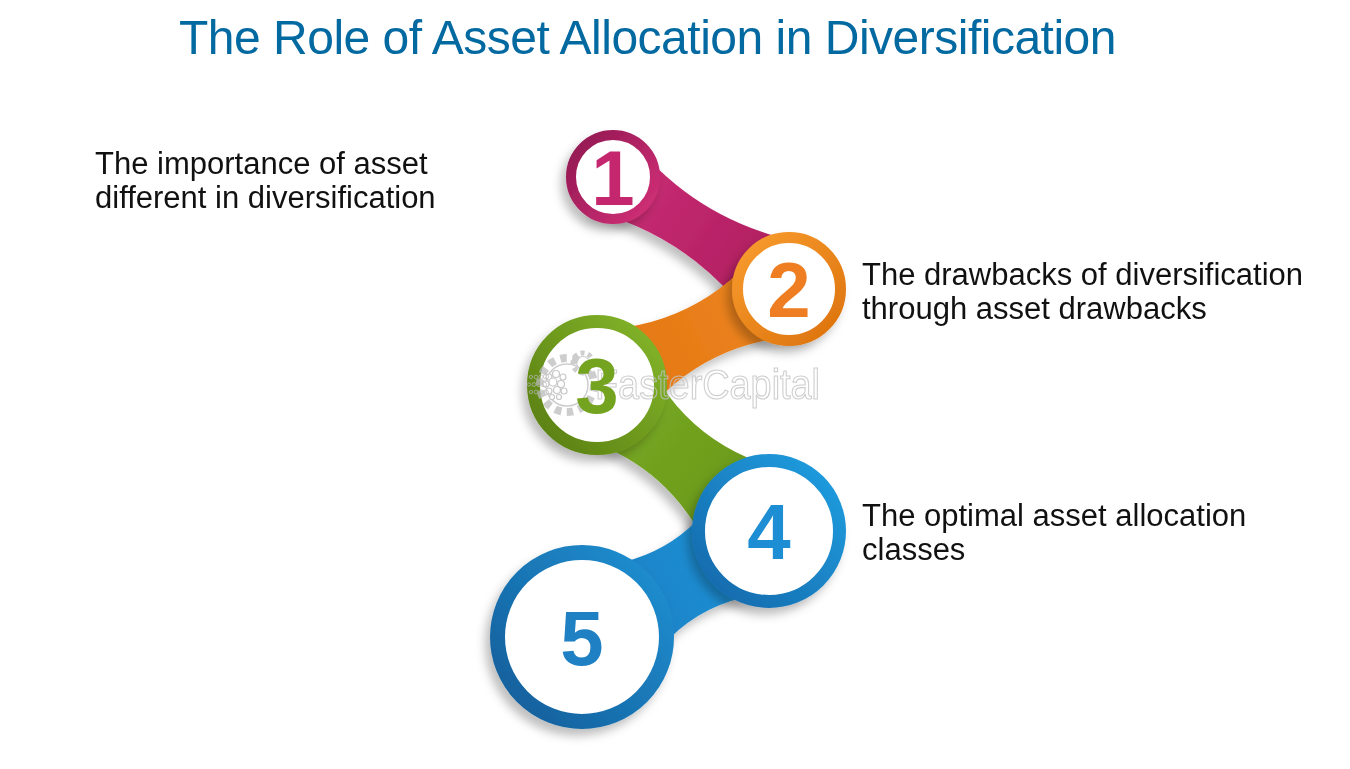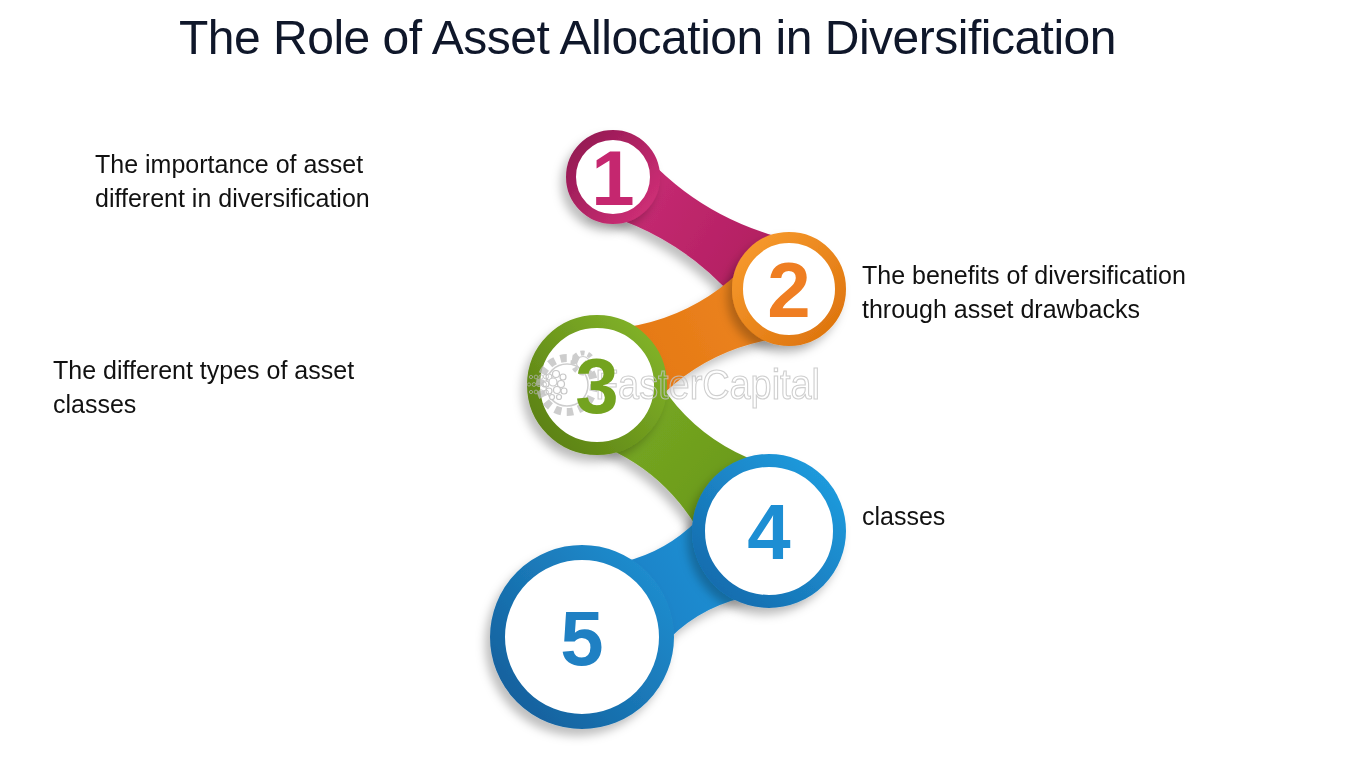--- a/index.html
+++ b/index.html
@@ -1,23 +1,23 @@
 <!DOCTYPE html>
 <html><head>
 <meta charset="utf-8">
 <style>
   html,body{margin:0;padding:0;background:#fff;}
   .page{position:relative;width:1350px;height:769px;background:#ffffff;overflow:hidden;
         font-family:"Liberation Sans",sans-serif;}
   .title{position:absolute;top:10px;left:0;right:0;margin:0;padding-right:55px;
-         text-align:center;font-size:48px;font-weight:400;letter-spacing:-0.5px;color:#0f172a;}
+         text-align:center;font-size:48px;font-weight:400;letter-spacing:-0.5px;color:#0369a1;}
   svg.canvas{position:absolute;left:0;top:0;width:1350px;height:769px;}
   .num{font-family:"Liberation Sans",sans-serif;font-weight:700;font-size:78px;}
   .wmtext{font-family:"Liberation Sans",sans-serif;font-weight:400;font-size:42px;}
-  .label{position:absolute;color:#111;font-size:25px;line-height:34px;font-weight:400;}
+  .label{position:absolute;color:#111;font-size:31px;line-height:34px;font-weight:400;}
   .label .ln{white-space:nowrap;}
 </style>
 </head>
 <body>
 
 <div class="page">
 
   <h1 class="title">The Role of Asset Allocation in Diversification</h1>
 
   <svg class="canvas" viewBox="0 0 1350 769" xmlns="http://www.w3.org/2000/svg">
@@ -114,24 +114,21 @@
     <text class="num" x="597" y="413" text-anchor="middle" fill="#73a31f">3</text>
     <text class="num" x="769" y="559" text-anchor="middle" fill="#1d8ed3">4</text>
     <text class="num" x="582" y="665" text-anchor="middle" fill="#1f80c3">5</text>
   </svg>
 
   <div class="label" style="left:95px;top:147px">
     <div class="ln">The importance of asset</div>
     <div class="ln">different in diversification</div>
   </div>
   <div class="label" style="left:862px;top:258px">
-    <div class="ln">The benefits of diversification</div>
+    <div class="ln">The drawbacks of diversification</div>
     <div class="ln">through asset drawbacks</div>
   </div>
-  <div class="label" style="left:53px;top:353px">
-    <div class="ln">The different types of asset</div>
-    <div class="ln">classes</div>
-  </div>
   <div class="label" style="left:862px;top:499px">
+    <div class="ln">The optimal asset allocation</div>
     <div class="ln">classes</div>
   </div>
 
 </div>
 
 </body></html>

